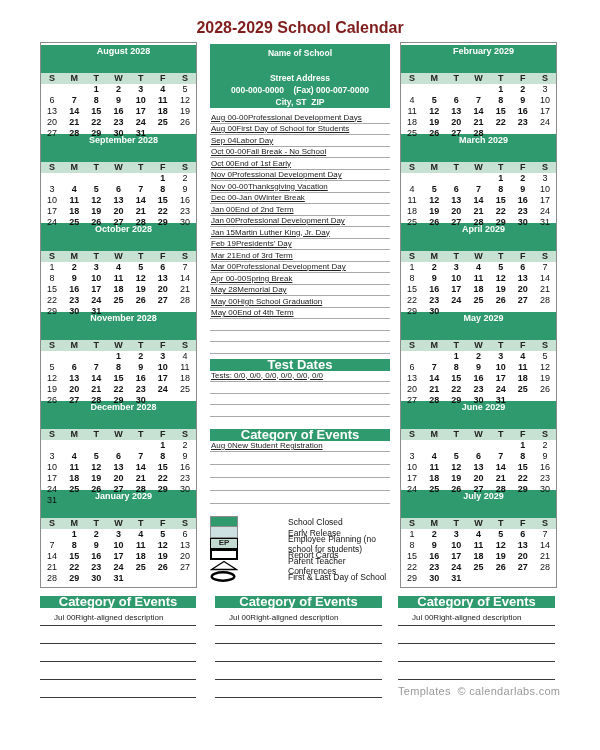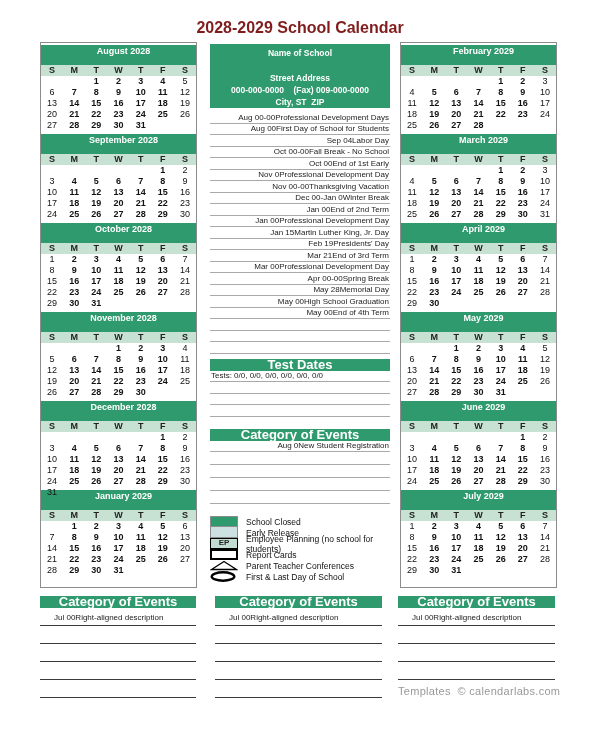--- a/index.html
+++ b/index.html
@@ -7,47 +7,47 @@
   .page{position:relative;width:600px;height:750px;}
   .title{position:absolute;top:19px;left:0;width:600px;text-align:center;
     font-size:16px;font-weight:bold;color:#7f1d1d;}
 
   
   .cal-box{position:absolute;top:42px;width:157px;height:546px;border:1px solid #8C8C8C;
     box-sizing:border-box;padding-top:2px;background:#fff;}
   #left-months{left:40px;}
   #right-months{left:400px;}
   .month{height:89px;}
-  .m-header{height:20px;line-height:12px;background:#2F9A6D;color:#fff;font-size:9px;
+  .m-header{height:28px;line-height:12px;background:#2F9A6D;color:#fff;font-size:9px;
     font-weight:bold;text-align:center;padding-left:10px;}
   .dow-row,.d-row{display:flex;height:11px;line-height:11px;font-size:9px;}
   .dow-row{background:#C7E2D2;font-weight:bold;color:#222;}
   .d-row{color:#111;}
   .cell{flex:1;text-align:center;}
   .d-row .wd{font-weight:bold;}
 
   
   .mid{position:absolute;left:210px;top:44px;width:180px;}
   .info-box{background:#2F9A6D;color:#fff;font-size:8.5px;font-weight:bold;text-align:center;
     padding-top:3px;height:61px;}
   .info-box div{height:12.3px;line-height:12.3px;}
   .pre{white-space:pre;}
   .event-list{margin-top:4px;}
-  .event-row{display:flex;justify-content:flex-end;align-items:flex-end;height:11.5px;
+  .event-row{display:flex;justify-content:flex-start;align-items:flex-end;height:11.5px;
     border-bottom:1px solid #A9A9A9;font-size:8px;line-height:10px;color:#222;
-    box-sizing:border-box;padding:0 1px;}
+    box-sizing:border-box;padding:0 1px;text-decoration:underline;}
   .tests{display:block;text-align:left;}
   .sec-header{height:12px;line-height:12px;background:#2F9A6D;color:#fff;font-size:13px;
     font-weight:bold;text-align:center;}
   .mt5{margin-top:5px;}.mt12{margin-top:12px;}
   .blank2{height:13px;}
 
   
   .legend{margin-top:12px;}
-  .legend-item{display:flex;align-items:center;height:11px;font-size:8.5px;color:#111;}
+  .legend-item{display:flex;align-items:center;height:11px;font-size:8.5px;color:#111;gap:42px;}
   .swatch{width:28px;height:11px;box-sizing:border-box;margin-right:8px;flex:0 0 28px;}
   .sw-green{background:#2F9A6D;border:1px solid #8C8C8C;}
   .sw-early{background:#CEE1E2;border:1px solid #8C8C8C;border-top:none;}
   .sw-ep{background:#C3DCD2;border:1.5px solid #000;font-size:8px;font-weight:bold;
     text-align:center;line-height:8.5px;color:#222;}
   .sw-report{background:#fff;border:2px solid #000;}
   .sw-shape{border:none;display:flex;align-items:center;background:transparent;}
 
   
   .bottom-block{position:absolute;top:596px;}
@@ -419,21 +419,21 @@
           <div class="cell"></div>
         </div>
       </div>
     </div>
 
   <div class="mid">
     <div class="info-box">
       <div>Name of School</div>
       <div></div>
       <div>Street Address</div>
-      <div class="pre">000-000-0000    (Fax) 009-000-0000</div>
+      <div class="pre">000-000-0000    (Fax) 000-007-0000</div>
       <div class="pre">City, ST  ZIP</div>
     </div>
 
     <div class="event-list" id="events-list">
         <div class="event-row">
           <span>Aug 00-00</span>
           <span>Professional Development Days</span>
         </div>
         <div class="event-row">
           <span>Aug 00</span>

